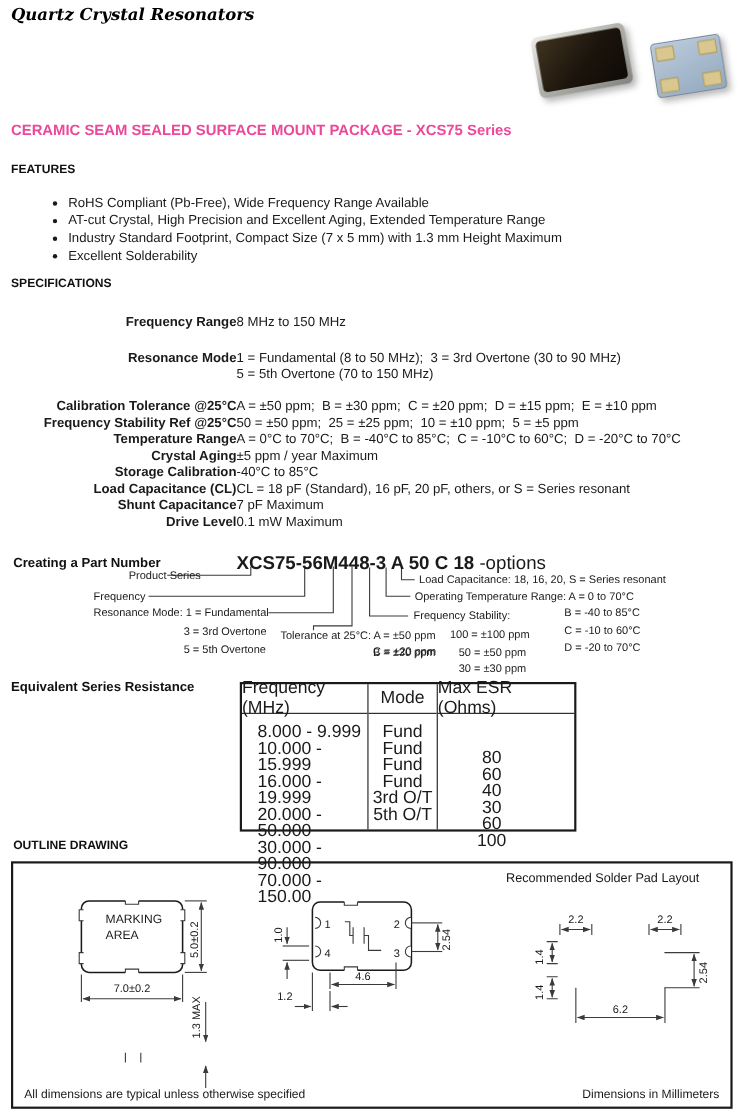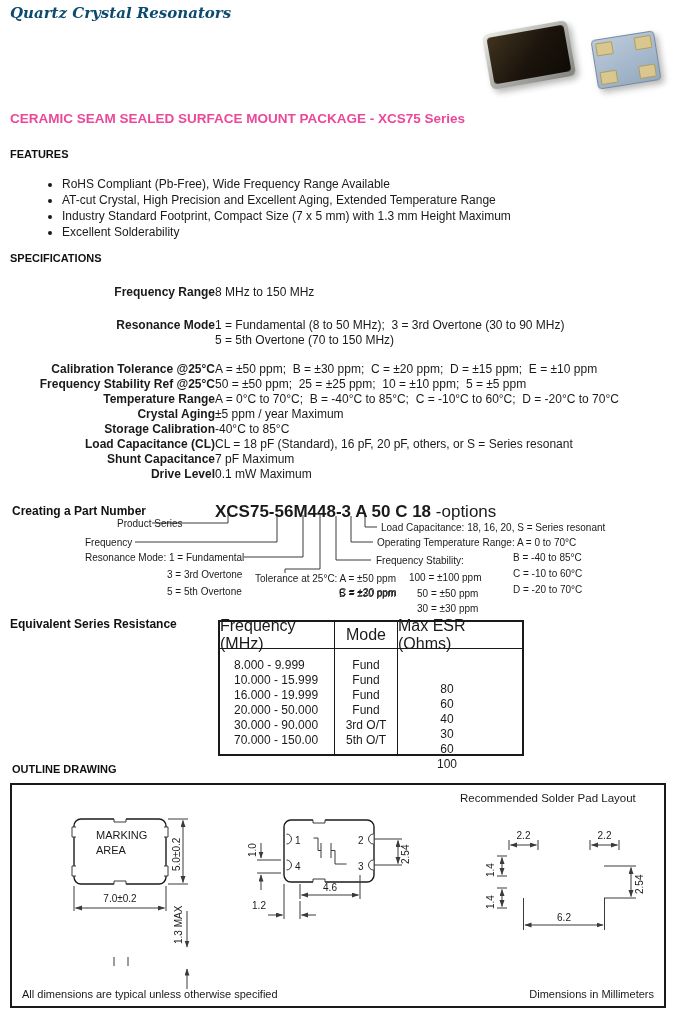--- a/index.html
+++ b/index.html
@@ -1,38 +1,38 @@
 <!DOCTYPE html>
 <html><head>
 <meta charset="utf-8">
 <style>
   html,body{margin:0;padding:0;}
   body{width:676px;height:1016px;position:relative;background:#fff;
        font-family:"Liberation Sans",sans-serif;color:#1a1a1a;overflow:hidden;}
   .abs{position:absolute;}
   .brand{font-family:"DejaVu Serif","Liberation Serif",serif;font-weight:bold;font-style:italic;
-         font-size:15px;color:#0c4a6e;}
+         font-size:15px;color:#000000;}
   .h1{font-size:13.5px;font-weight:bold;color:#ec4899;}
   .h2{font-size:11px;font-weight:bold;color:#111;}
   ul.features{margin:0;padding-left:18px;}
   ul.features li{font-size:12px;line-height:16px;}
   .spec-row{display:flex;line-height:15px;font-size:12px;}
   .spec-row .lab{width:205px;font-weight:bold;flex:none;text-align:right;}
   .spec-row .val{white-space:pre-wrap;}
   .pn-lbl{position:absolute;font-size:10px;line-height:11px;white-space:pre;}
   .pn-code{font-size:17px;font-weight:bold;white-space:pre;}
   .pn-suffix{font-weight:normal;}
   
   .esr{position:absolute;left:218px;top:620px;width:306px;height:136px;
        border:2px solid #1a1a1a;display:flex;box-sizing:border-box;}
   .esr .col{box-sizing:border-box;border-right:1.5px solid #1a1a1a;display:flex;flex-direction:column;}
   .esr .col:last-child{border-right:none;}
   .esr .hd{height:26px;border-bottom:1.5px solid #1a1a1a;font-size:16px;
            display:flex;align-items:center;justify-content:center;flex:none;}
-  .esr .cells{padding-top:9px;font-size:12px;line-height:15px;}
+  .esr .cells{padding-top:9px;font-size:16px;line-height:15px;}
   .esr .c-left{padding-left:14px;text-align:left;}
   .c-center{text-align:center;}
   
   .chip-dark{position:absolute;left:486px;top:27px;width:86px;height:56px;border-radius:6px;
      background:linear-gradient(150deg,#ecece8 0%,#b4b4ae 45%,#83837d 100%);
      transform:rotate(-10deg);filter:drop-shadow(3px 4px 3px rgba(0,0,0,.28));}
   .chip-dark .lid{position:absolute;left:4px;top:4px;right:4px;bottom:5px;border-radius:4px;
      background:linear-gradient(135deg,#40331f 0%,#1b140c 55%,#0e0a06 100%);}
   .chip-blue{position:absolute;left:594px;top:35px;width:62px;height:48px;border-radius:4px;
      background:linear-gradient(160deg,#bccbdb 0%,#93a9bf 100%);border:1px solid #78899d;

